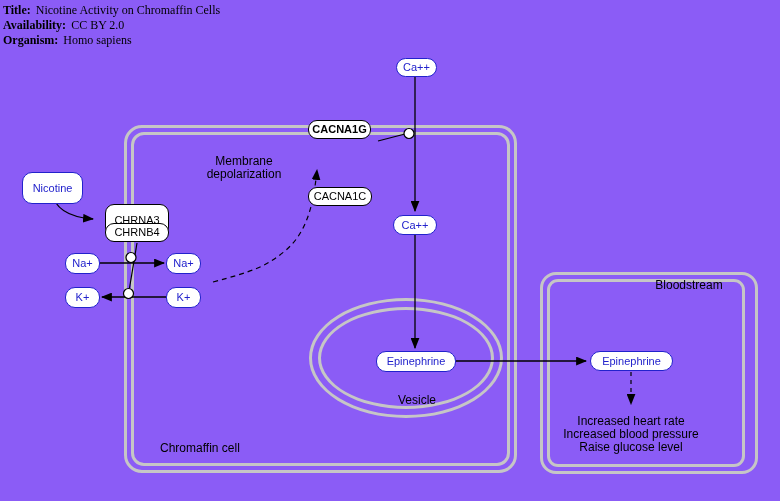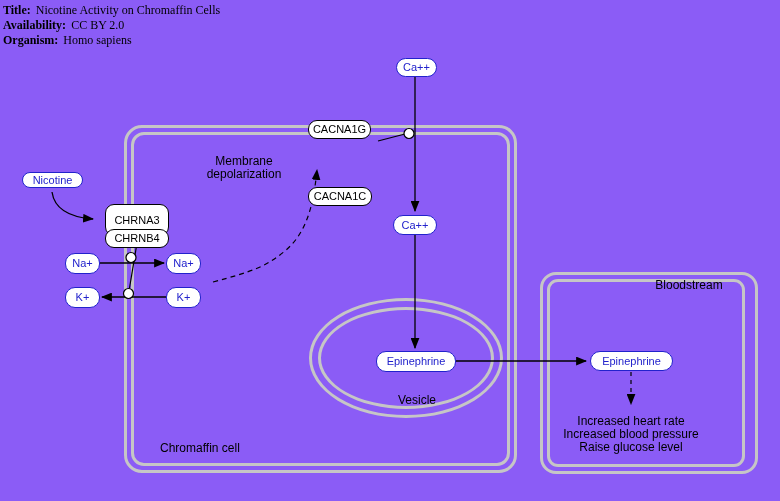--- a/index.html
+++ b/index.html
@@ -91,27 +91,27 @@
     <circle cx="131" cy="257.5" r="5" fill="#fff" stroke="#000" stroke-width="1.2"></circle>
     <circle cx="128.5" cy="293.5" r="5" fill="#fff" stroke="#000" stroke-width="1.2"></circle>
 
     <path d="M213,282 C250,272 264,268 285,251 C305,234 313,210 317,170" stroke="#000" stroke-width="1.2" fill="none" stroke-dasharray="5,4" marker-end="url(#arr)"></path>
 
     <path d="M631,372 L631,404" stroke="#000" stroke-width="1.2" fill="none" stroke-dasharray="4,4" marker-end="url(#arr)"></path>
   </svg>
 
   <div class="node metab" style="left:396px; top:58px; width:41px; height:19px;">Ca++</div>
 
-  <div class="node gene" style="left:308px; top:120px; width:63px; height:19px;">CACNA1G</div>
+  <div class="node gene" style="left:308px; top:120px; width:63px; height:19px;font-weight:bold;">CACNA1G</div>
   <div class="node gene" style="left:308px; top:139px; width:64px; height:19px;margin-top:48px;">CACNA1C</div>
 
-  <div class="node metab" style="left:22px; top:172px; width:61px; height:16px;">Nicotine</div>
+  <div class="node metab" style="left:22px; top:172px; width:61px; height:32px;">Nicotine</div>
 
   <div class="node gene" style="left:105px; top:204px; width:64px; height:32px;">CHRNA3</div>
-  <div class="node gene" style="left:105px; top:223px; width:64px; height:19px;margin-top:6px;">CHRNB4</div>
+  <div class="node gene" style="left:105px; top:223px; width:64px; height:19px;">CHRNB4</div>
 
   <div class="node metab" style="left:65px; top:253px; width:35px; height:21px;">Na+</div>
   <div class="node metab" style="left:166px; top:253px; width:35px; height:21px;">Na+</div>
   <div class="node metab" style="left:65px; top:287px; width:35px; height:21px;">K+</div>
   <div class="node metab" style="left:166px; top:287px; width:35px; height:21px;">K+</div>
 
   <div class="node metab" style="left:393px; top:215px; width:44px; height:20px;">Ca++</div>
 
   <div class="node metab" style="left:376px; top:351px; width:80px; height:21px;">Epinephrine</div>
   <div class="node metab" style="left:590px; top:351px; width:83px; height:20px;">Epinephrine</div>

